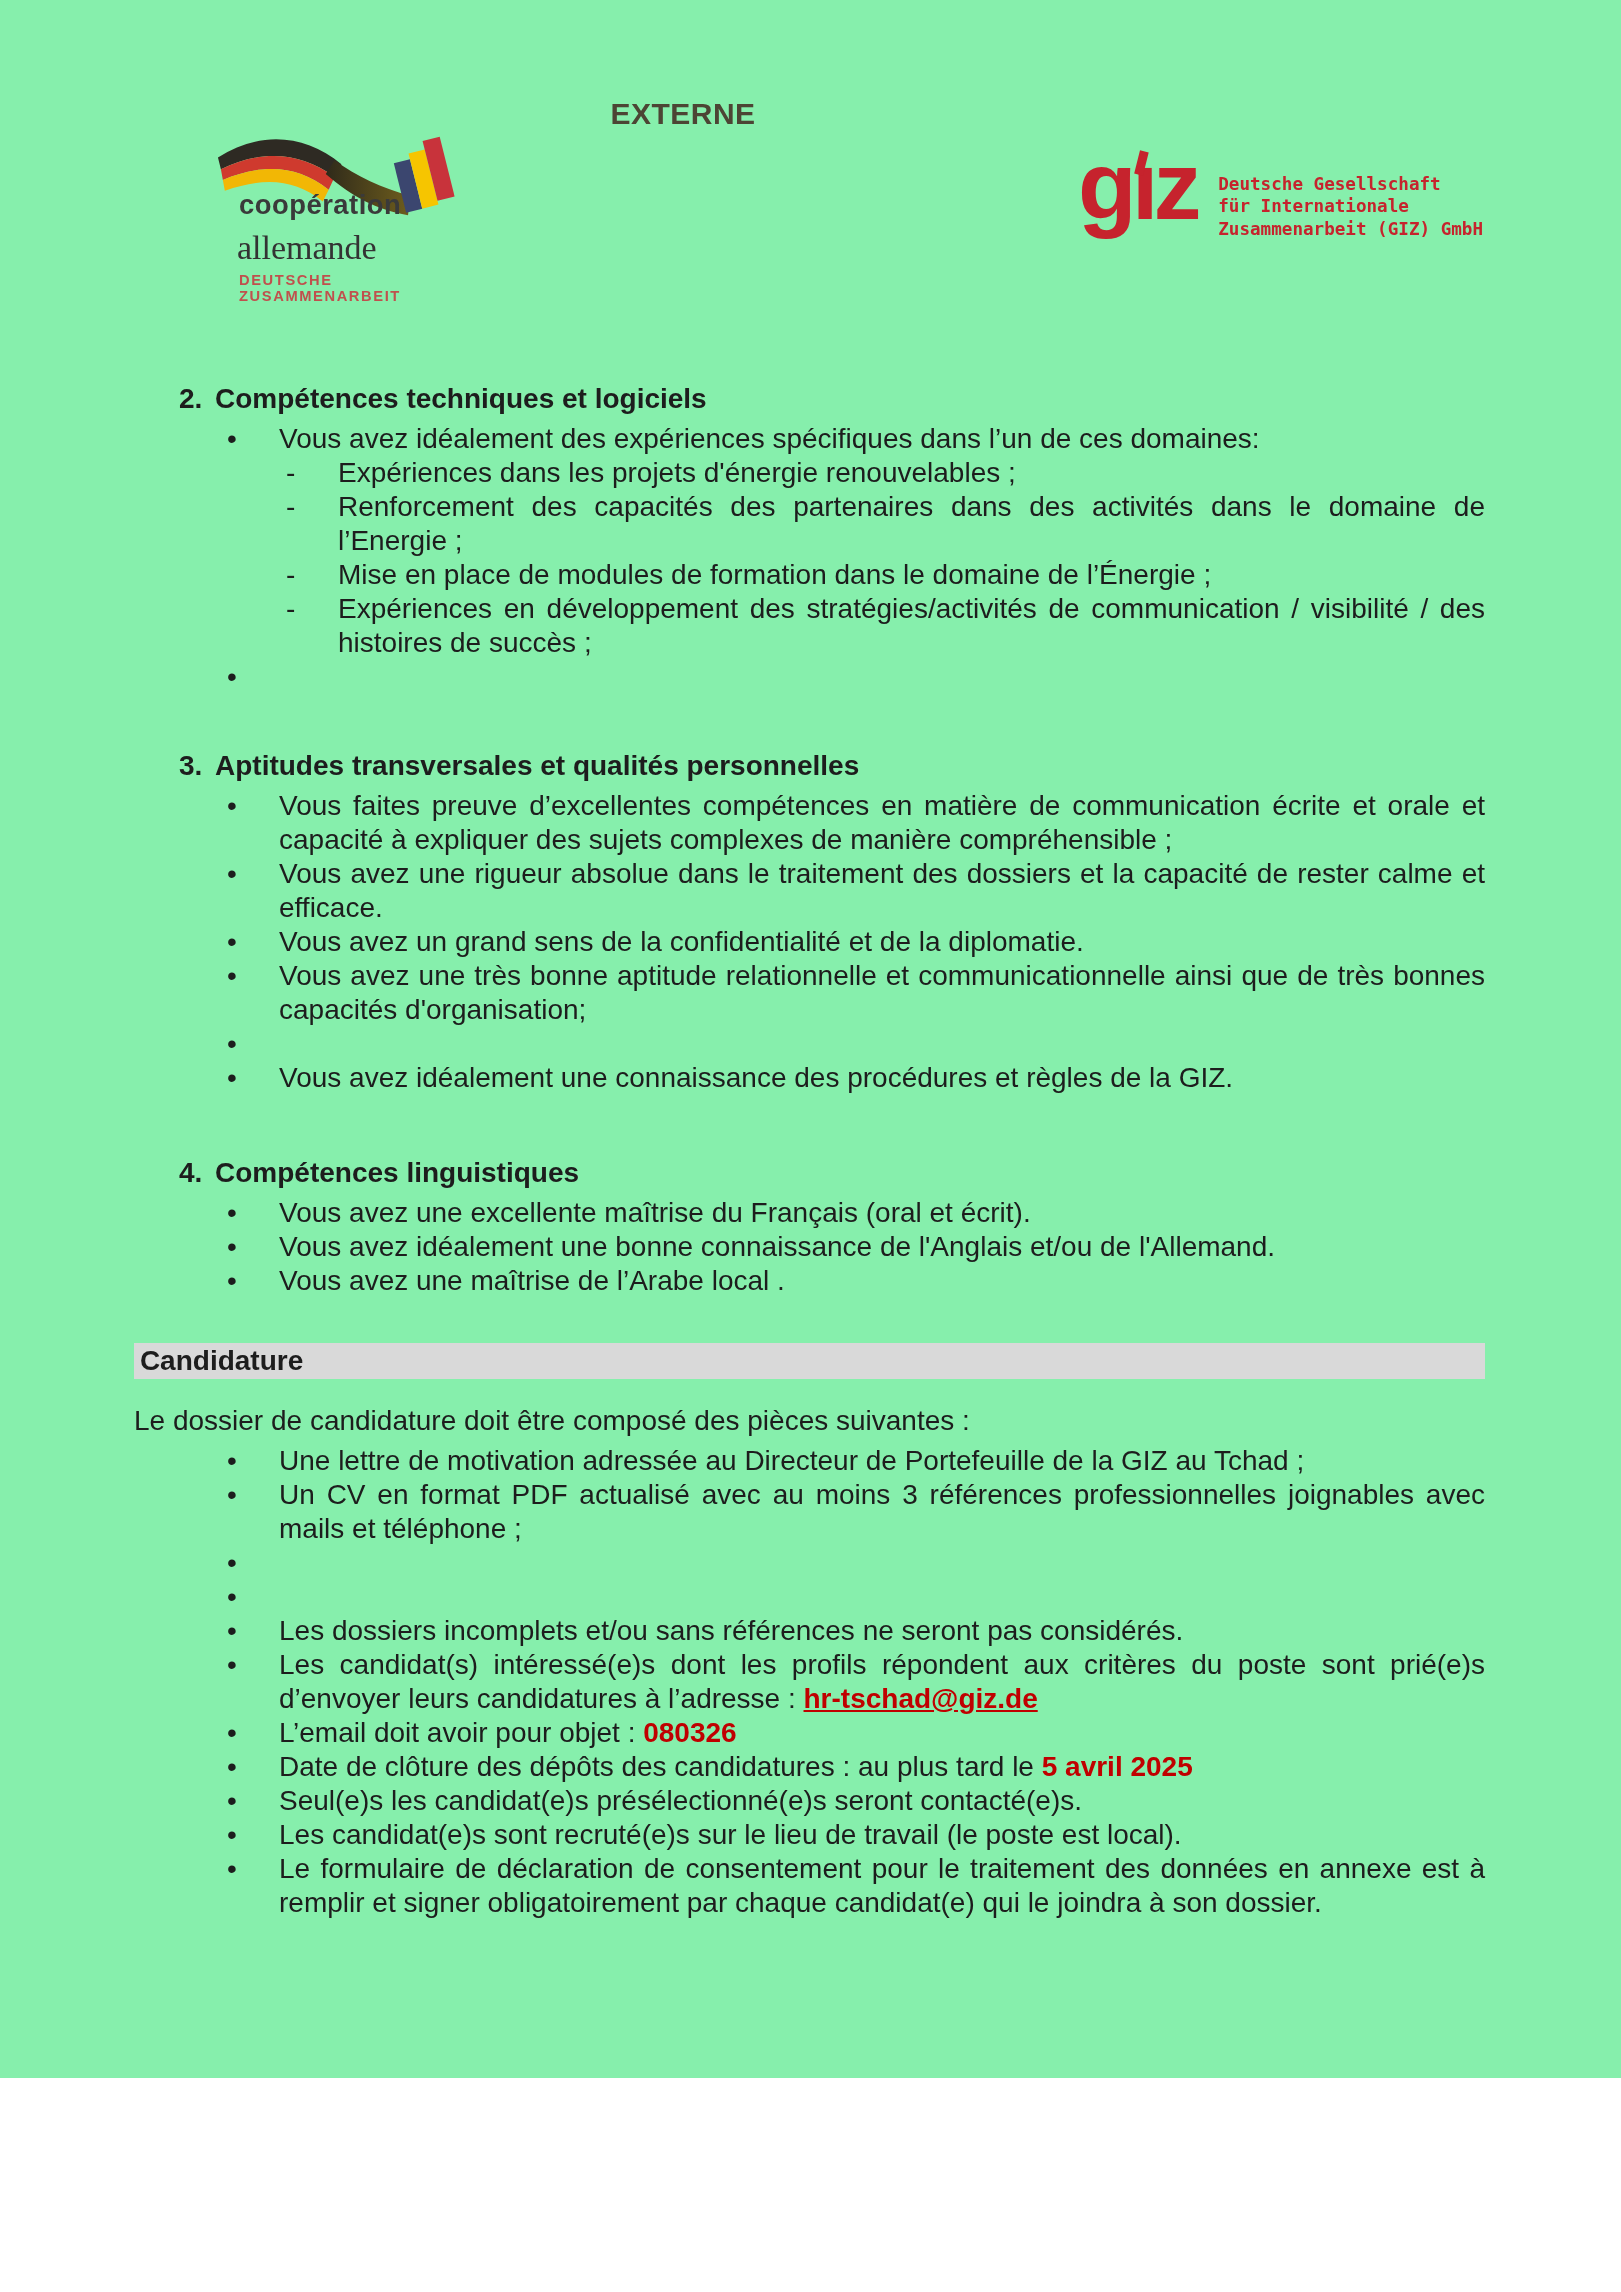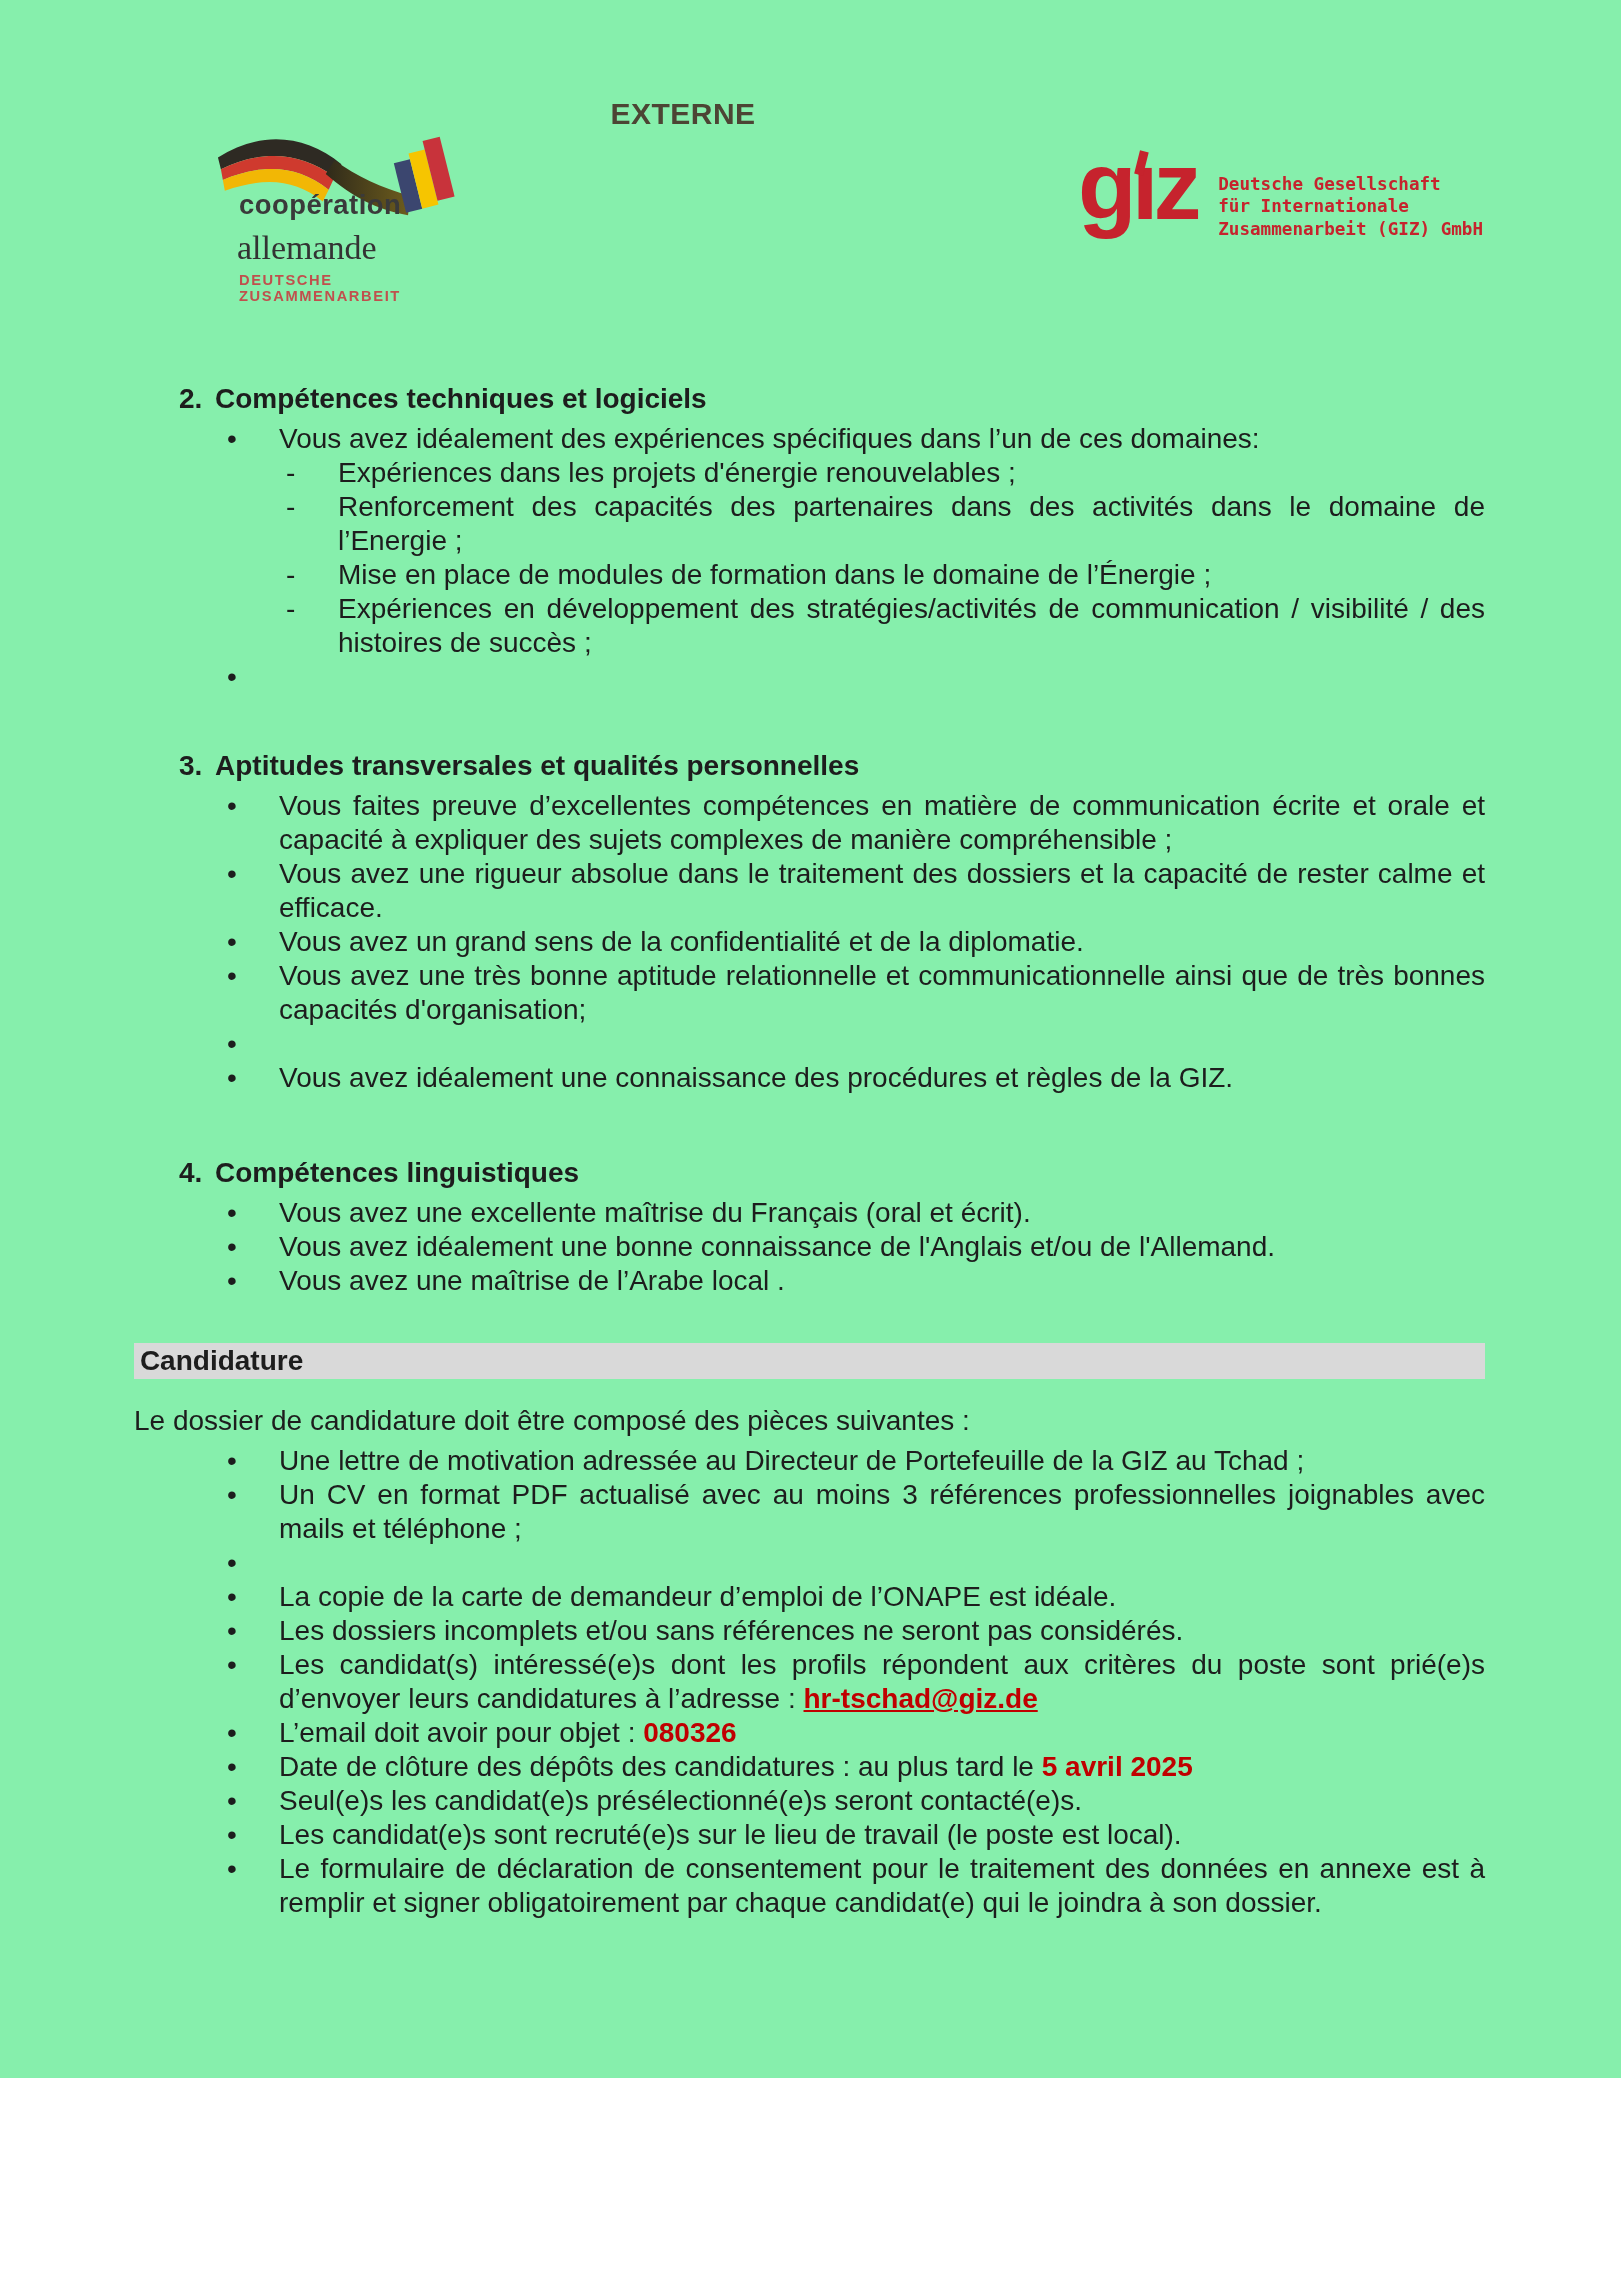--- a/index.html
+++ b/index.html
@@ -172,21 +172,20 @@
         </div>
         <div class="li">
           <span class="mk">•</span>
           <span class="tx">Un CV en format PDF actualisé avec au moins 3 références professionnelles joignables avec mails et téléphone ;</span>
         </div>
         <div class="li">
           <span class="mk">•</span>
         </div>
         <div class="li">
           <span class="mk">•</span>
-          <span class="tx">La copie de la carte de demandeur d’emploi de l’ONAPE est idéale.</span>
         </div>
         <div class="li">
           <span class="mk">•</span>
           <span class="tx">Les dossiers incomplets et/ou sans références ne seront pas considérés.</span>
         </div>
         <div class="li">
           <span class="mk">•</span>
           <span class="tx"><span>Les candidat(s) intéressé(e)s dont les profils répondent aux critères du poste sont prié(e)s d’envoyer leurs candidatures à l’adresse : </span><a class="email">hr-tschad@giz.de</a></span>
         </div>
         <div class="li">

